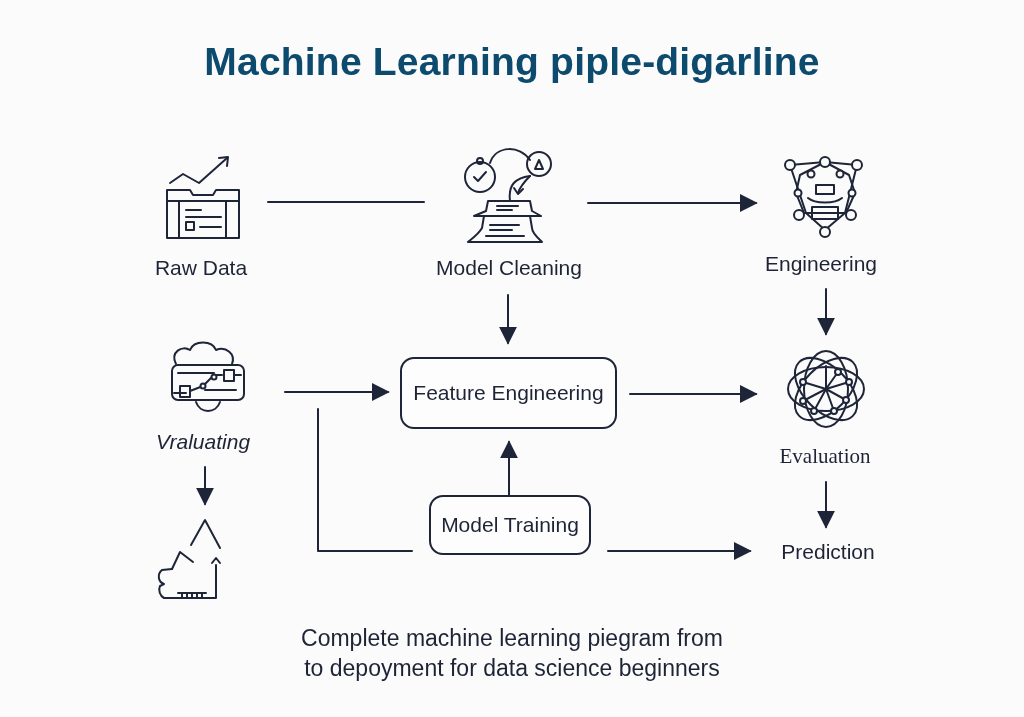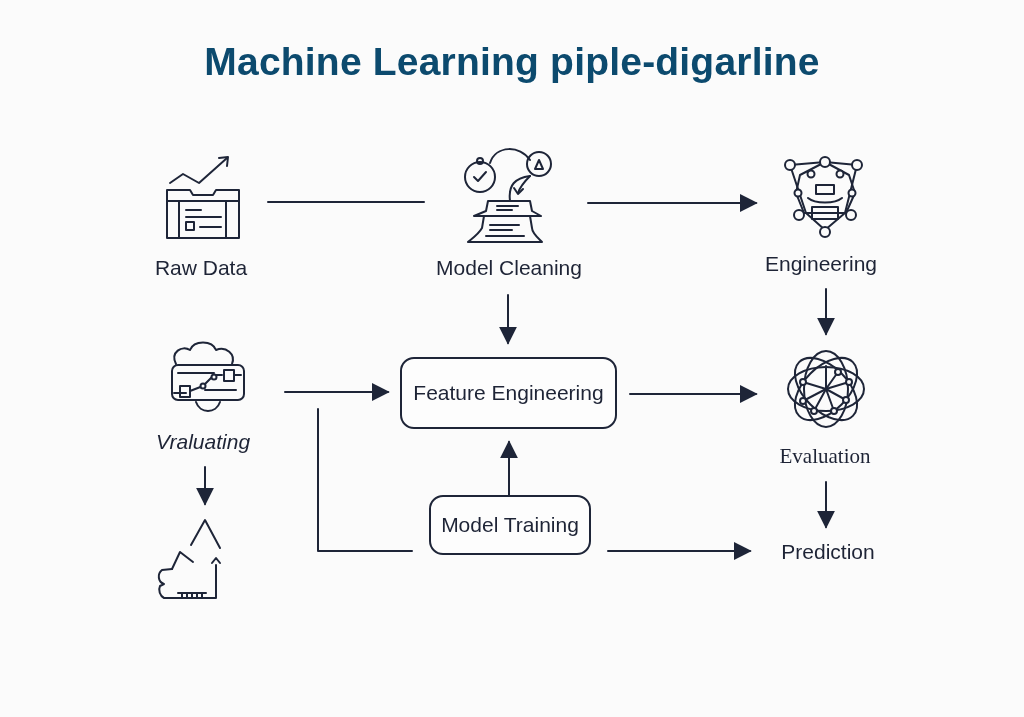--- a/index.html
+++ b/index.html
@@ -165,13 +165,15 @@
 <div class="lbl" style="left:828px; top:540px;">Prediction</div>
 
 <div class="box" style="left:400px; top:357px; width:217px; height:72px;">
   <span>Feature Engineering</span>
 </div>
 <div class="box" style="left:429px; top:495px; width:162px; height:60px;">
   <span>Model Training</span>
 </div>
 
 <div class="caption">
+  <div>Complete machine learning piegram from</div>
+  <div>to depoyment for data science beginners</div>
 </div>
 
 </body></html>

